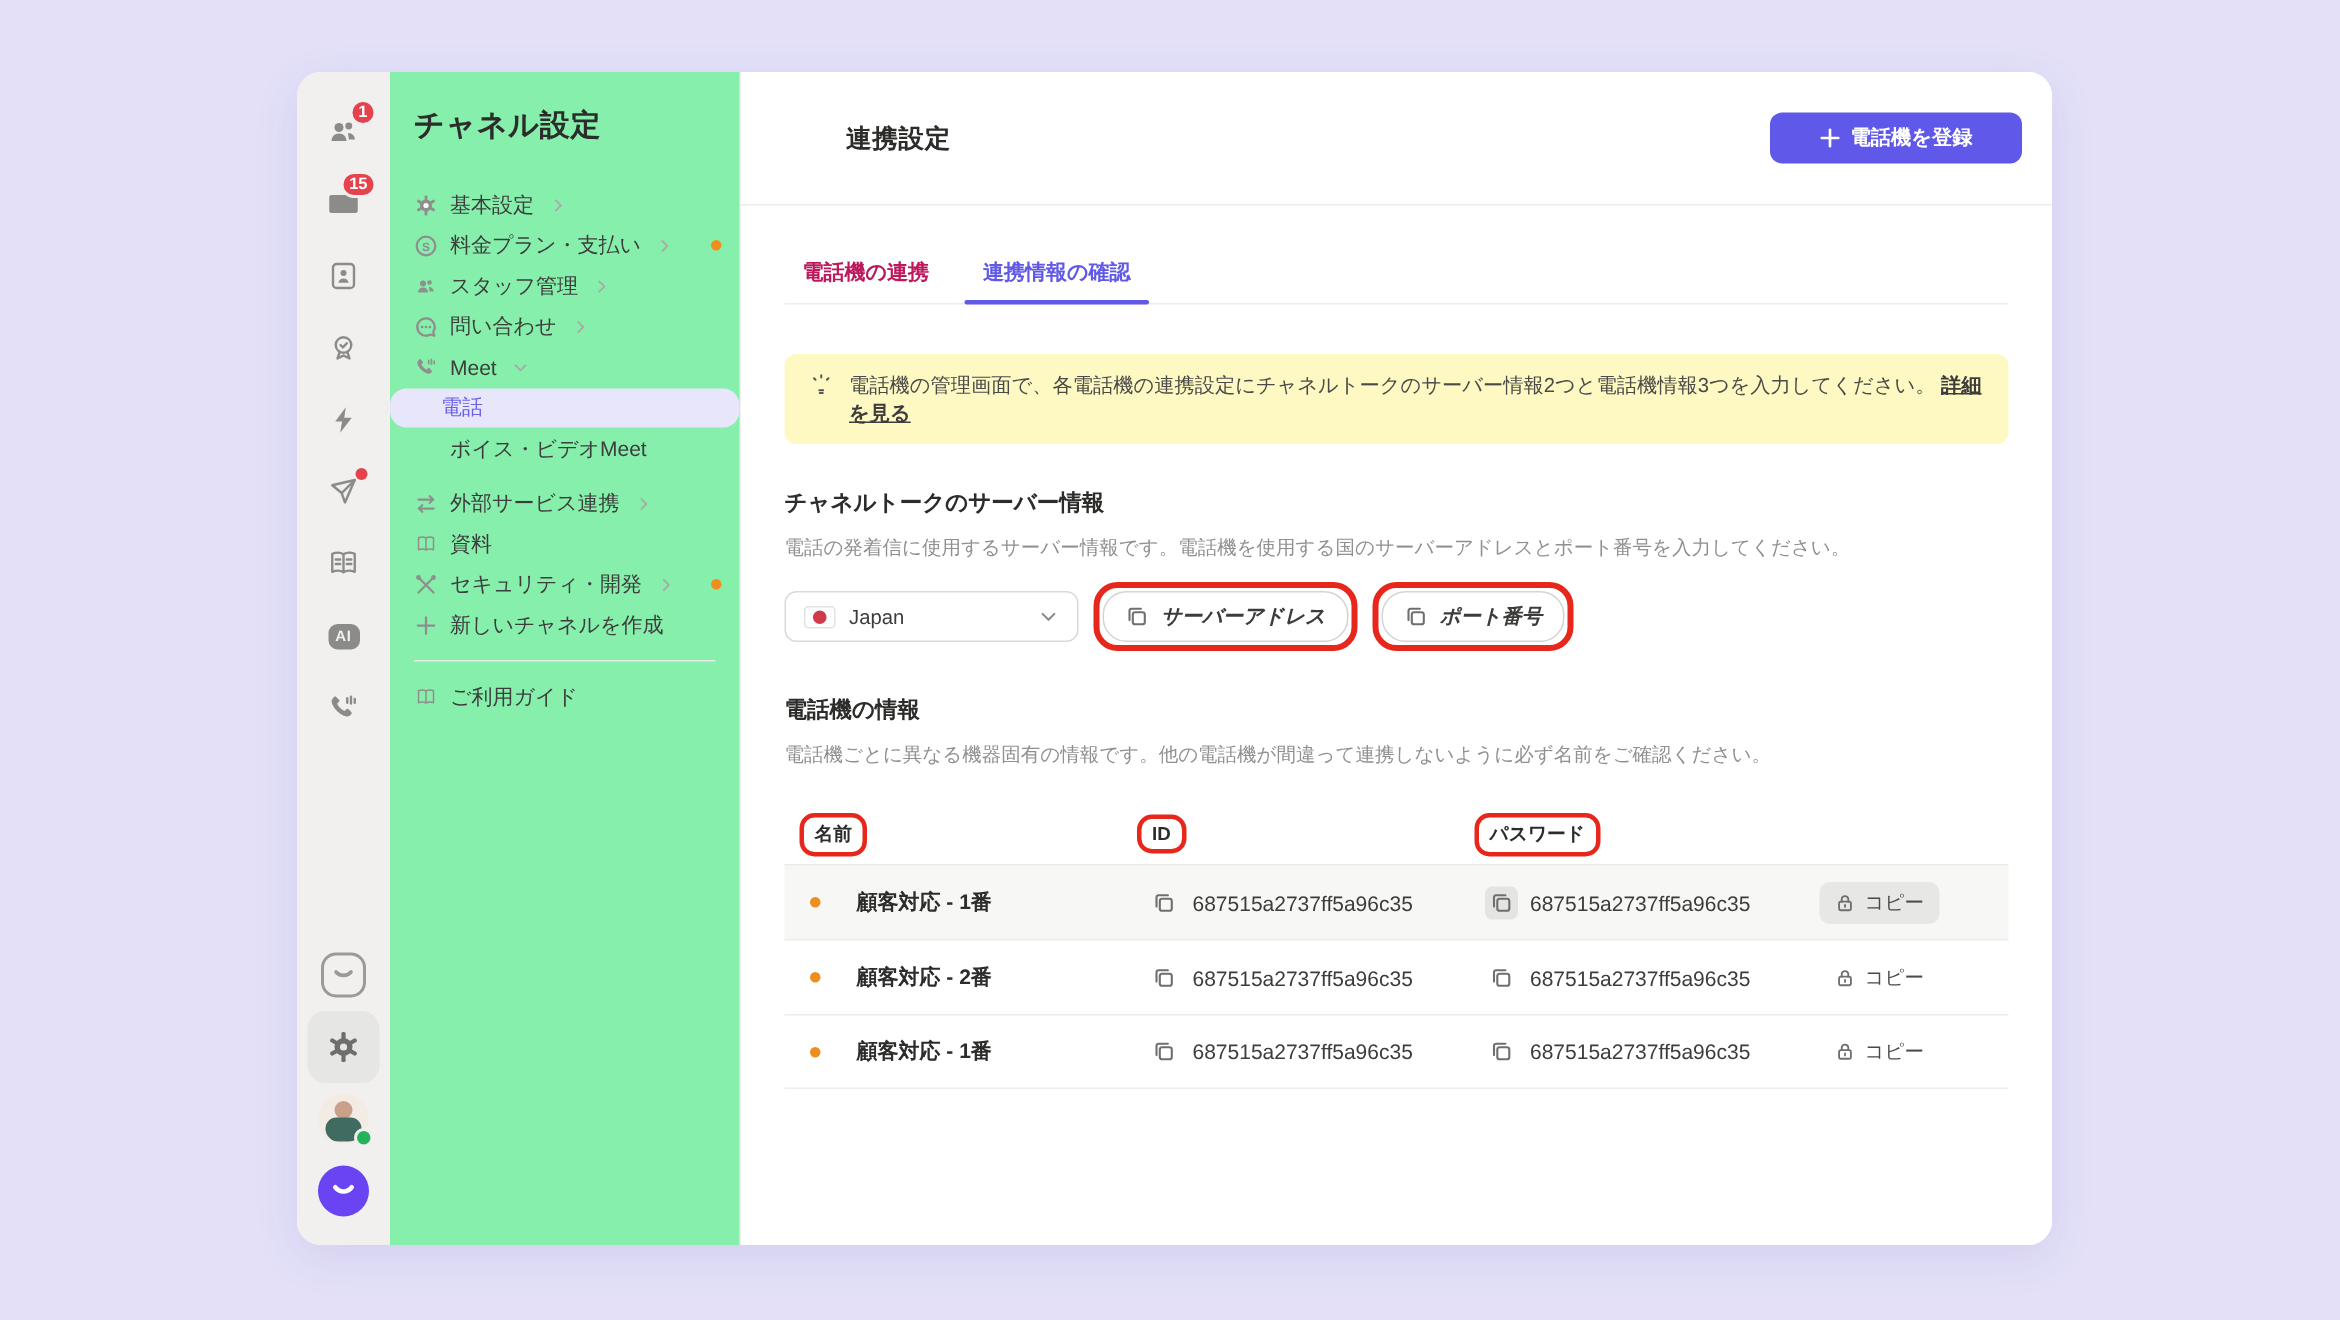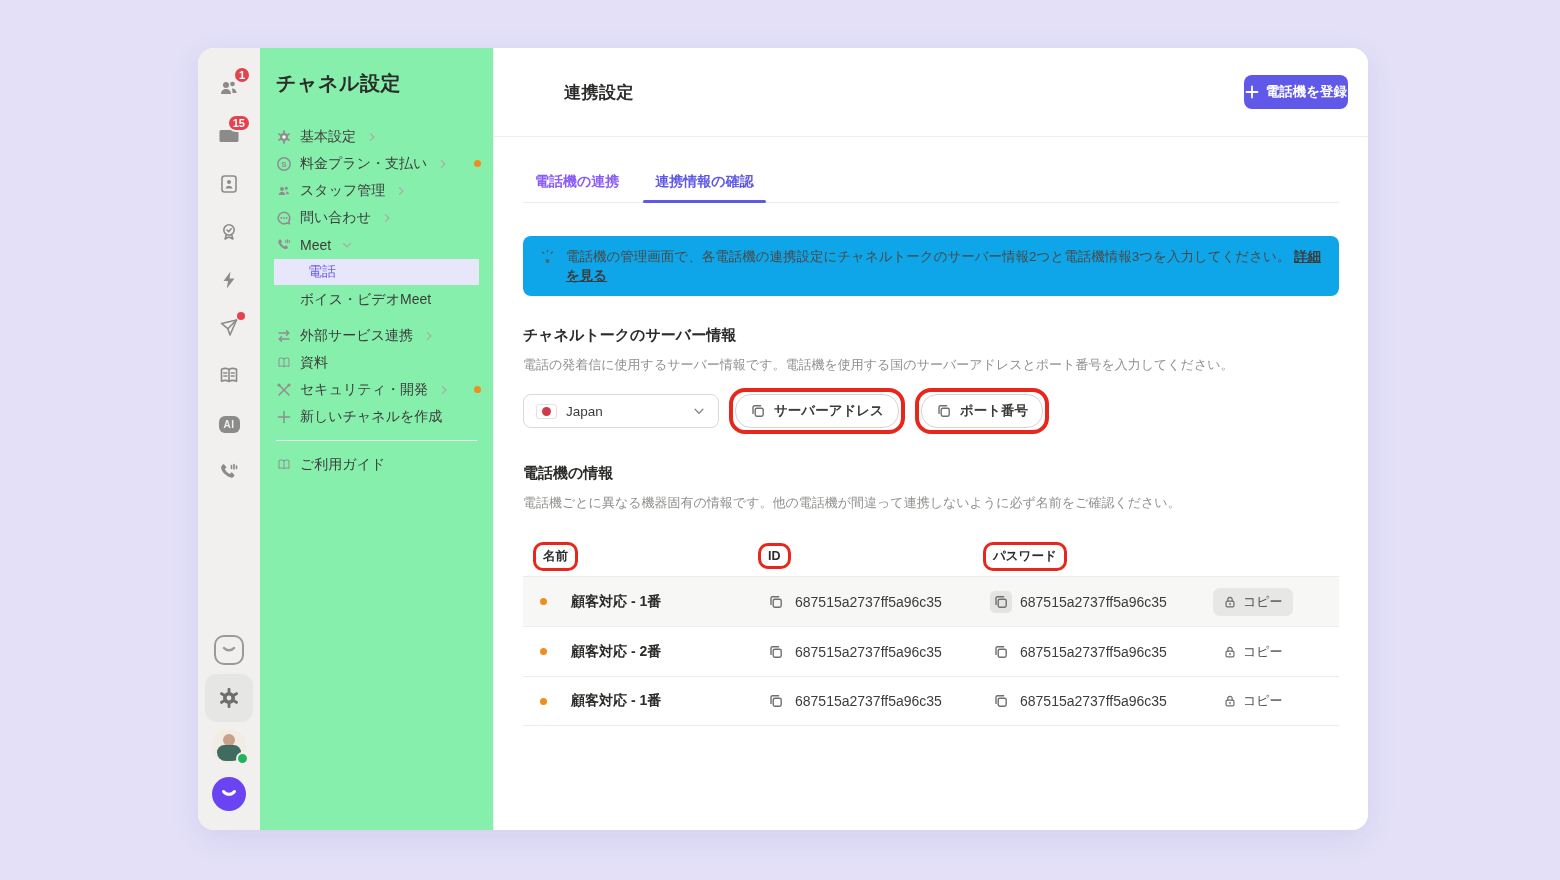--- a/index.html
+++ b/index.html
@@ -28,54 +28,54 @@
   
   .sidebar { width:234px; background:#86efac; flex-shrink:0; padding:22px 0 0; display:flex; flex-direction:column; border-right:1px solid #efefed; }
   .sb-title { font-size:20px; font-weight:bold; color:#2c2c2a; padding:0 16px; margin-bottom:26px; letter-spacing:.5px; }
   .sb-item { height:27px; display:flex; align-items:center; gap:8px; padding:0 12px 0 16px; font-size:14px; color:#3d3d3b; cursor:pointer; }
   .sb-item .sb-icon { width:16px; height:16px; flex-shrink:0; display:flex; align-items:center; justify-content:center; }
   .sb-item svg .stroke { fill:none; stroke:#8f8f8d; stroke-width:1.5; stroke-linecap:round; stroke-linejoin:round; }
   .sb-item svg .fill { fill:#8f8f8d; }
   .sb-chev { margin-left:2px; display:flex; align-items:center; }
   .sb-dot { margin-left:auto; width:7px; height:7px; border-radius:50%; background:#ef8e1e; }
   .sb-item.sub { padding-left:40px; }
-  .sb-sel { margin:1px 14px; height:26px; border-radius:0; background:#e8e6fa; display:flex; align-items:center; padding-left:34px; font-size:14px; color:#6b62e8; cursor:pointer; }
+  .sb-sel { margin:1px 0; height:26px; border-radius:11px; background:#e8e6fa; display:flex; align-items:center; padding-left:34px; font-size:14px; color:#6b62e8; cursor:pointer; }
   .sb-gap { height:9px; }
   .sb-divider { height:1px; background:#e9e9e7; margin:10px 16px; }
 
   
   .main { flex:1; background:#fff; display:flex; flex-direction:column; min-width:0; }
   .m-header { height:89px; display:flex; align-items:center; padding:0 20px 0 24px; border-bottom:1px solid #ececea; flex-shrink:0; }
   .back-btn { width:32px; height:32px; display:flex; align-items:center; justify-content:center; cursor:pointer; border-radius:6px; }
   .m-title { font-size:17px; font-weight:bold; color:#2c2c2a; margin-left:14px; letter-spacing:.5px; }
-  .register-btn { margin-left:auto; height:34px; background:#5f58e8; color:#fff; border:none; border-radius:8px; font-size:13.5px; font-weight:bold; display:flex; align-items:center; gap:7px; padding:0 1px; cursor:pointer; font-family:inherit; }
+  .register-btn { margin-left:auto; height:34px; background:#5f58e8; color:#fff; border:none; border-radius:8px; font-size:13.5px; font-weight:bold; display:flex; align-items:center; gap:7px; padding:0 33px; cursor:pointer; font-family:inherit; }
 
   .m-body { padding:0 29px; overflow:hidden; }
   .tabs { display:flex; gap:12px; margin-top:28px; border-bottom:1px solid #ececea; }
-  .tab { padding:8px 12px 11px; font-size:14px; font-weight:bold; color:#8b5cf6; cursor:pointer; position:relative; }
+  .tab { padding:8px 12px 11px; font-size:14px; font-weight:bold; color:#be185d; cursor:pointer; position:relative; }
   .tab.active { color:#6059e6; }
   .tab.active::after { content:""; position:absolute; left:0; right:0; bottom:-1px; height:3px; background:#6059e6; border-radius:2px; }
 
-  .banner { margin-top:33px; background:#0ea5e9; border-radius:8px; padding:11px 16px; display:flex; gap:10px; }
+  .banner { margin-top:33px; background:#fef9c3; border-radius:8px; padding:11px 16px; display:flex; gap:10px; }
   .bulb { flex-shrink:0; margin-top:2px; }
   .banner-text { font-size:13.5px; line-height:19px; color:#4a4a48; }
   .banner-link { font-weight:bold; color:#3c3c3a; text-decoration:underline; cursor:pointer; }
 
   .sec-title { margin-top:30px; font-size:15px; font-weight:bold; color:#2c2c2a; }
   .sec-desc { margin-top:11px; font-size:13px; color:#90908e; }
 
   .controls { margin-top:14px; display:flex; align-items:center; gap:10px; }
   .select { width:196px; height:34px; border:1px solid #d9d9d7; border-radius:8px; background:#fff; display:flex; align-items:center; padding:0 12px; gap:9px; cursor:pointer; }
   .flag { width:21px; height:15px; background:#fff; border:1px solid #e2e2e0; border-radius:3px; position:relative; flex-shrink:0; }
   .flag::after { content:""; position:absolute; left:50%; top:50%; width:9px; height:9px; margin:-4.5px 0 0 -4.5px; border-radius:50%; background:#d03a4b; }
   .select-label { font-size:13.5px; color:#3c3c3a; }
   .select .chev { margin-left:auto; display:flex; }
 
   .ring { border:4px solid #e8271c; border-radius:16px; padding:2px; display:inline-flex; }
-  .copy-btn { height:34px; background:#fff; border:1px solid #d4d4d2; border-radius:16px; display:flex; align-items:center; gap:8px; padding:0 14px; font-size:13.5px; font-weight:bold; color:#3c3c3a; cursor:pointer; font-family:inherit; }
+  .copy-btn { height:34px; background:#fff; border:1px solid #d4d4d2; border-radius:16px; display:flex; align-items:center; gap:8px; padding:0 14px; font-size:13.5px; font-weight:bold; color:#3c3c3a; cursor:pointer; font-family:inherit;font-style:italic; }
 
   .icon-stroke { fill:none; stroke:#6f6f6d; stroke-width:1.4; stroke-linecap:round; stroke-linejoin:round; }
 
   .table { margin-top:24px; }
   .t-head { display:grid; grid-template-columns:242px 225px 223px 1fr; align-items:center; height:40px; }
   .h-ring { display:inline-flex; border:3px solid #e8271c; border-radius:10px; padding:3px 7px; margin-left:-7px; }
   .h-label { font-size:12.5px; font-weight:bold; color:#2c2c2a; white-space:nowrap; }
   .hc-name { padding-left:17px;text-decoration:underline; }
   .t-row { display:grid; grid-template-columns:242px 225px 223px 1fr; align-items:center; height:50px; border-top:1px solid #ececea; }
   .t-row:last-child { border-bottom:1px solid #ececea; }

